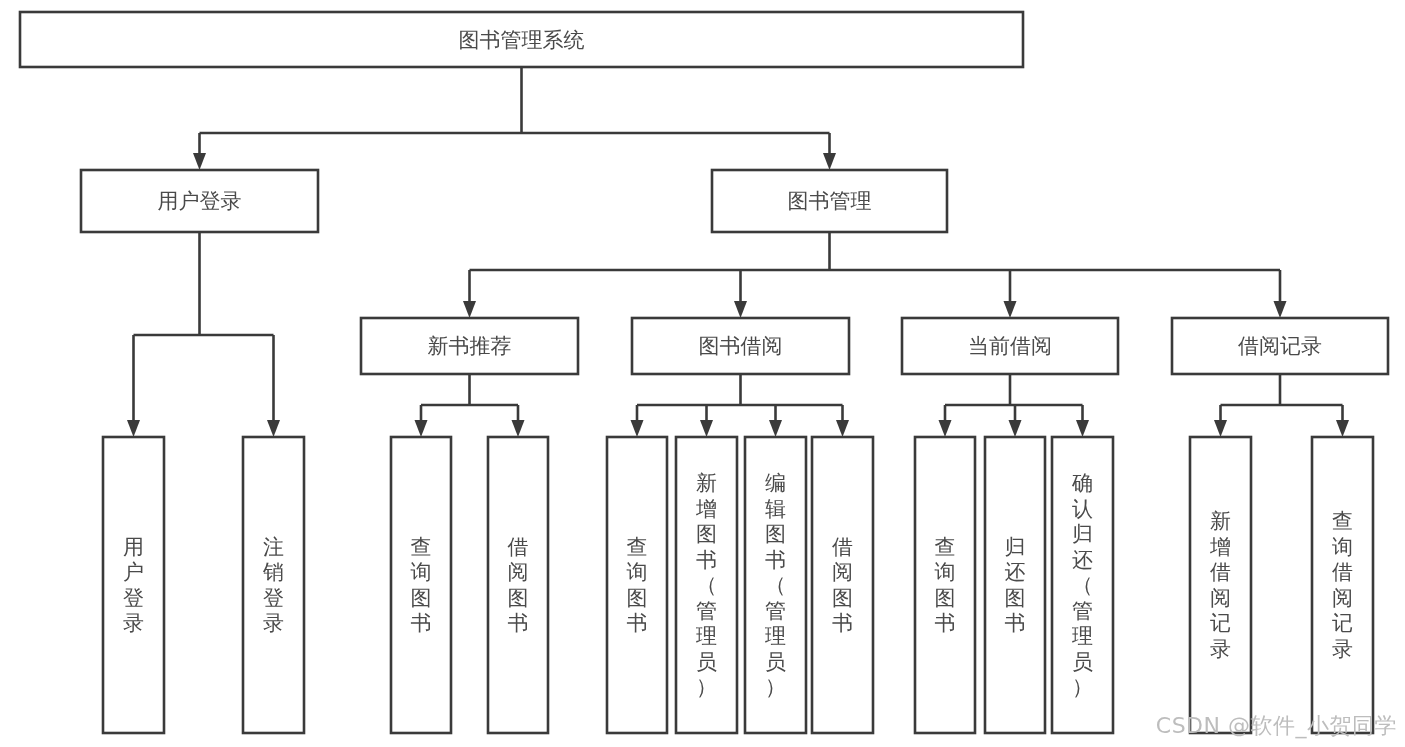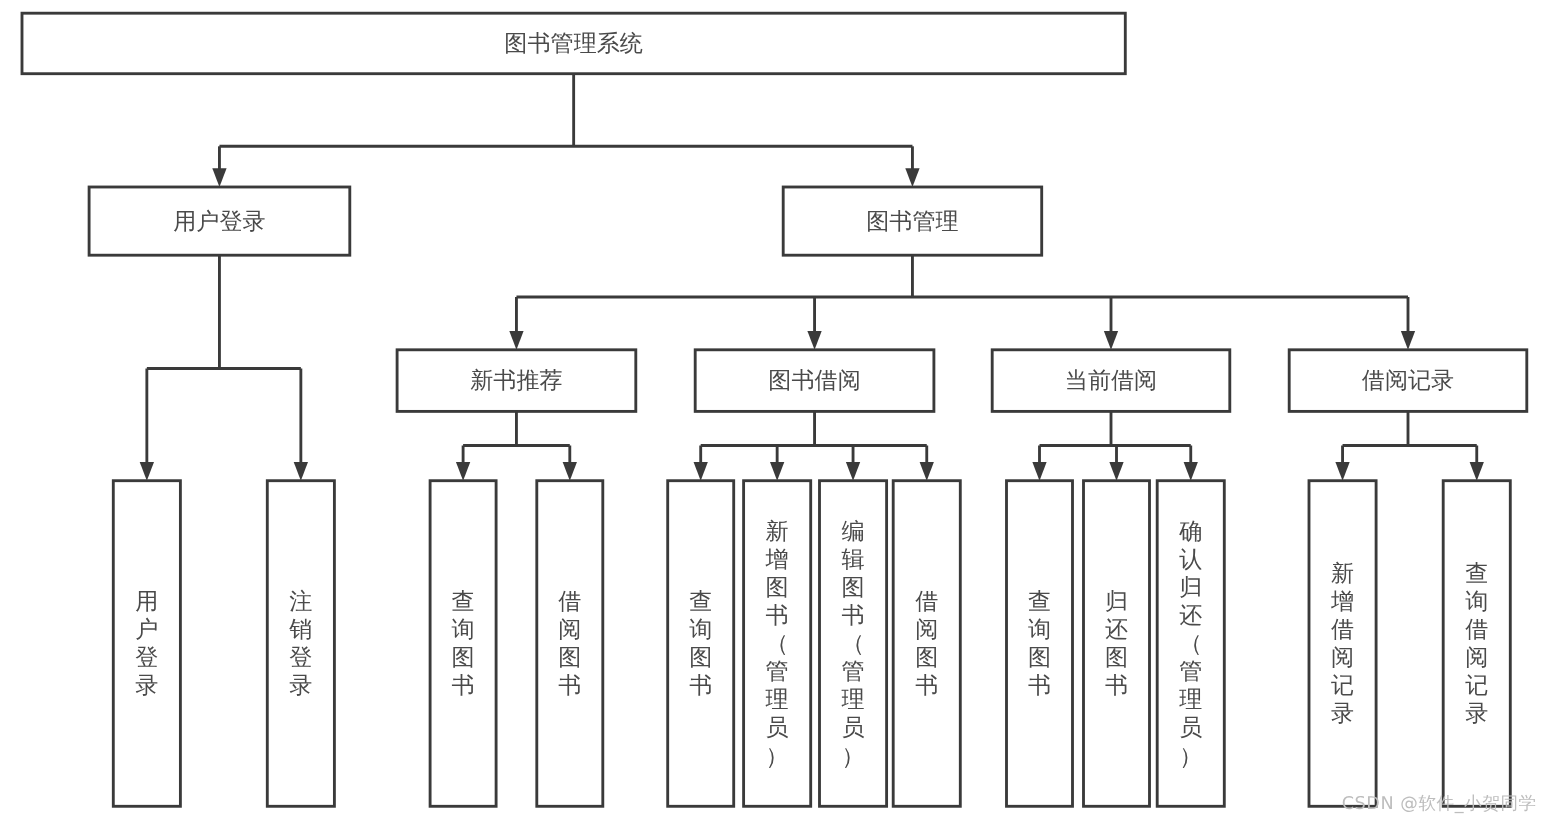--- a/index.html
+++ b/index.html
@@ -47,21 +47,21 @@
     fill: #4a4a4a;
     font-family: "DejaVu Sans", "Liberation Sans", sans-serif;
     font-size: 21px;
     text-anchor: middle;
   }
   .watermark {
     position: absolute;
     right: 8px;
     bottom: 6px;
     font-family: "DejaVu Sans", "Liberation Sans", sans-serif;
-    font-size: 16px;
+    font-size: 22px;
     color: #bdbdbd;
     white-space: nowrap;
     letter-spacing: 0.5px;
   }
 </style>
 </head>
 <body>
 
 <svg id="chart-root" viewBox="0 0 1405 747">
   <g id="connector-layer">

